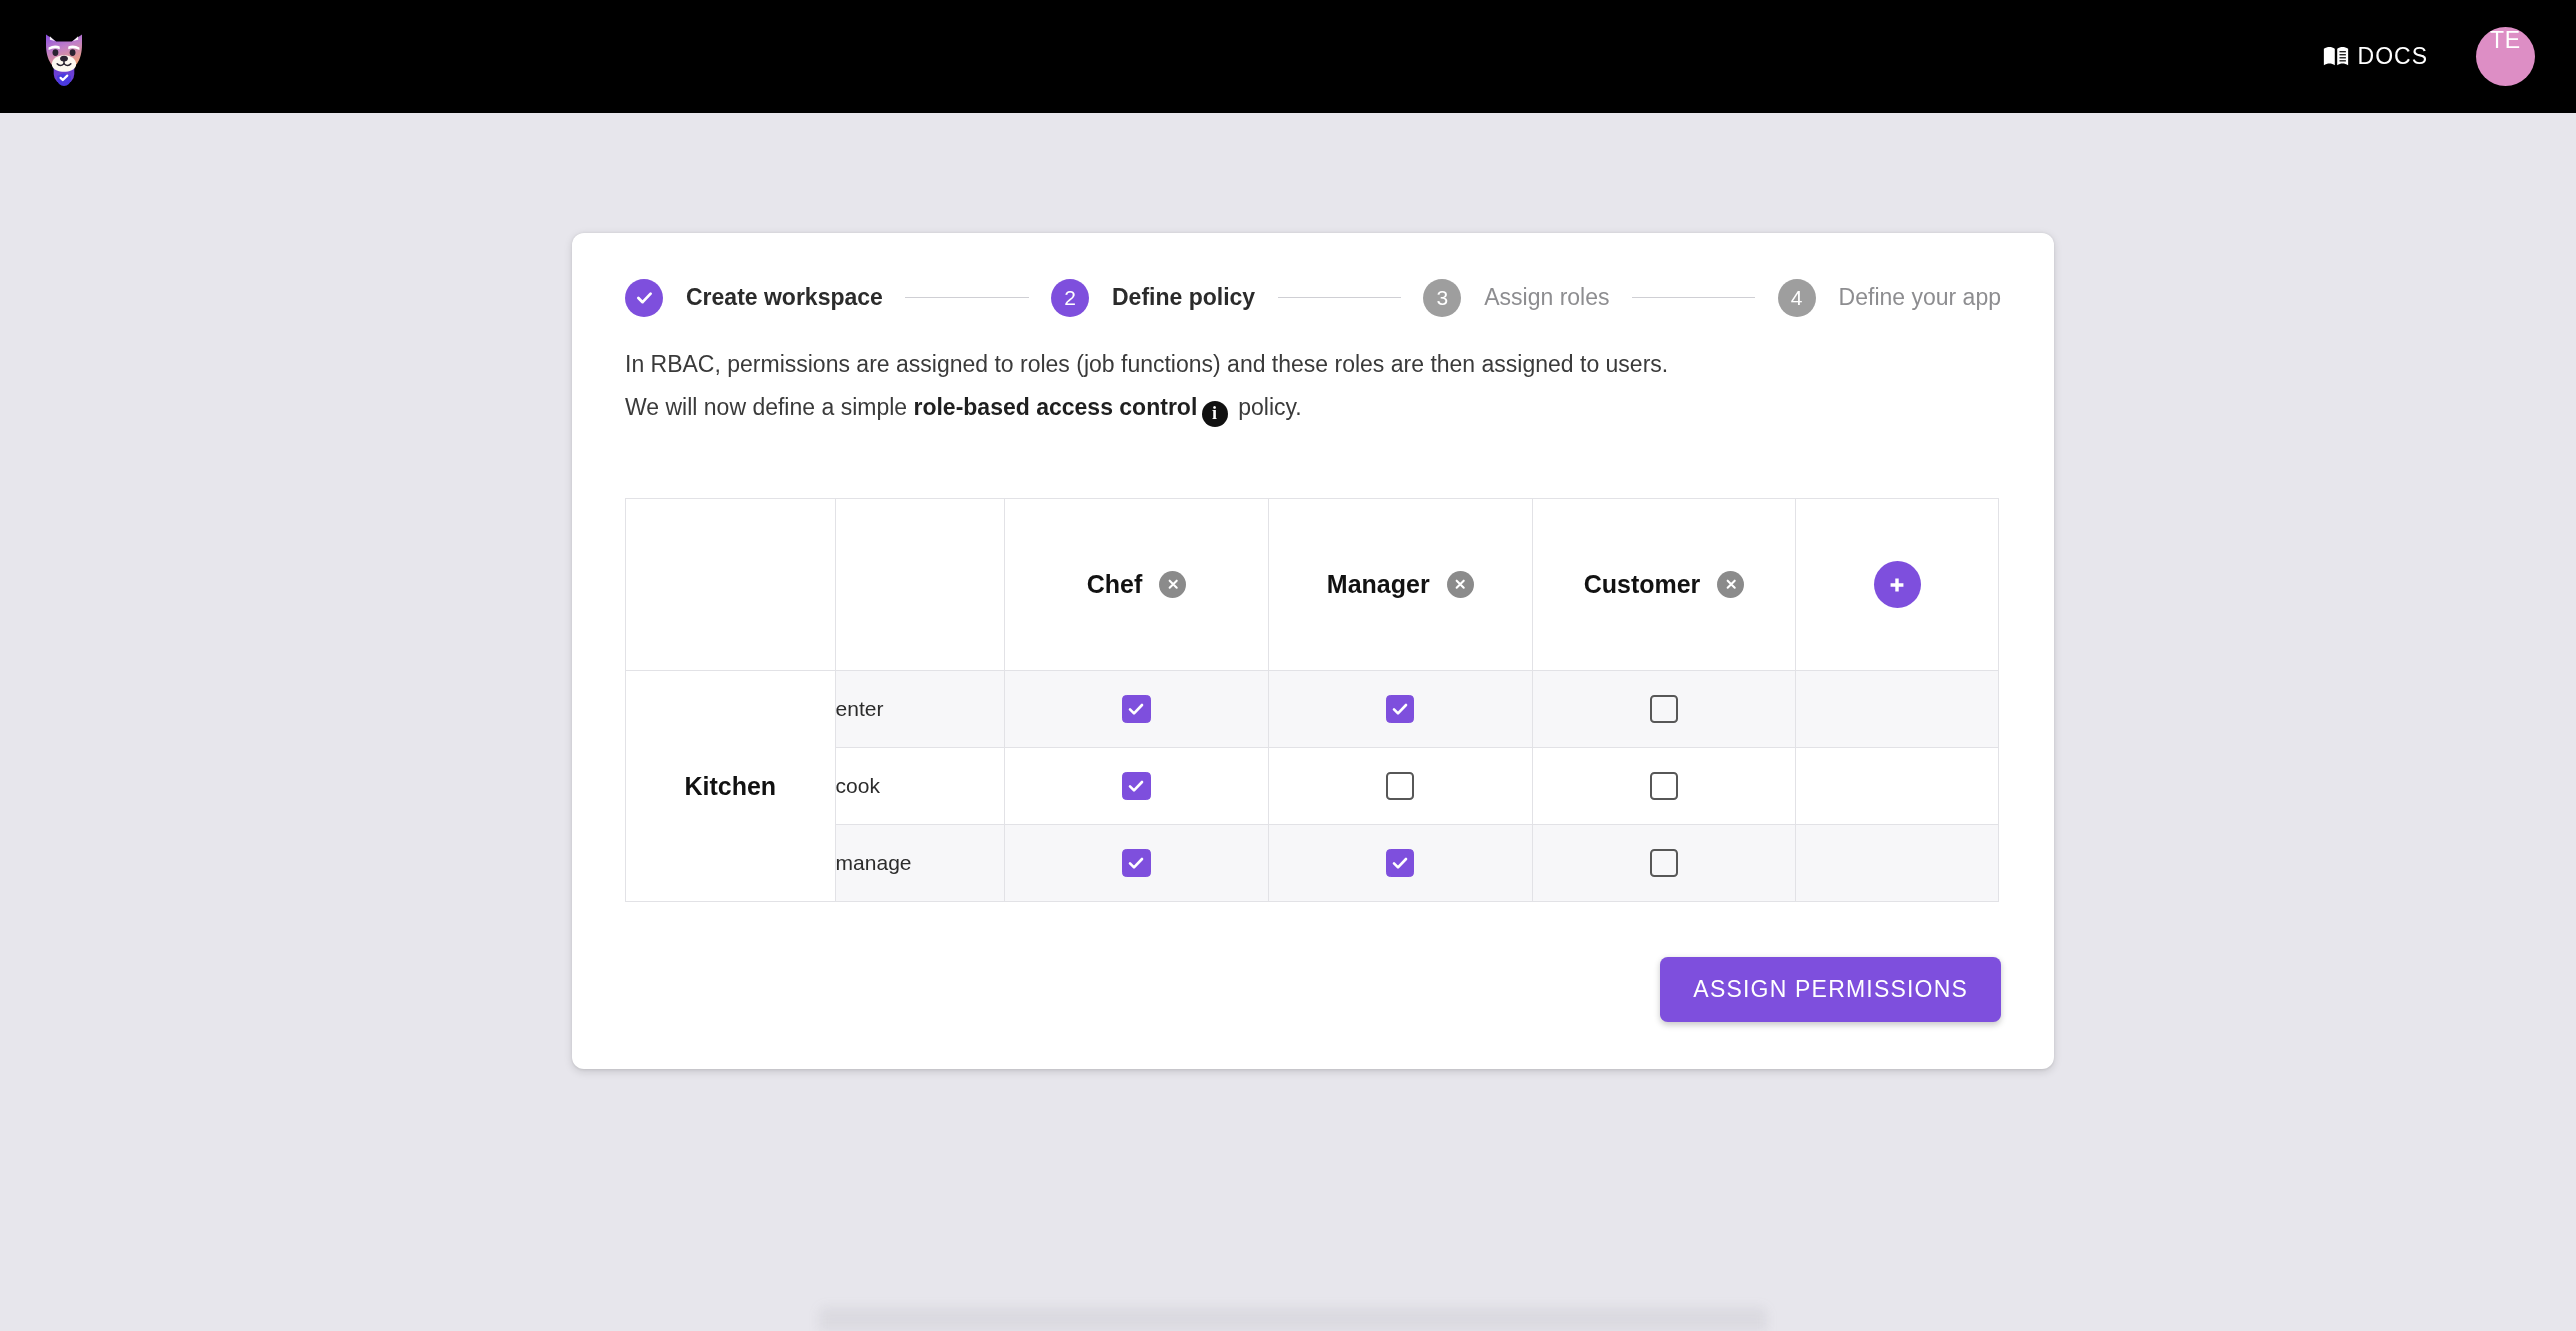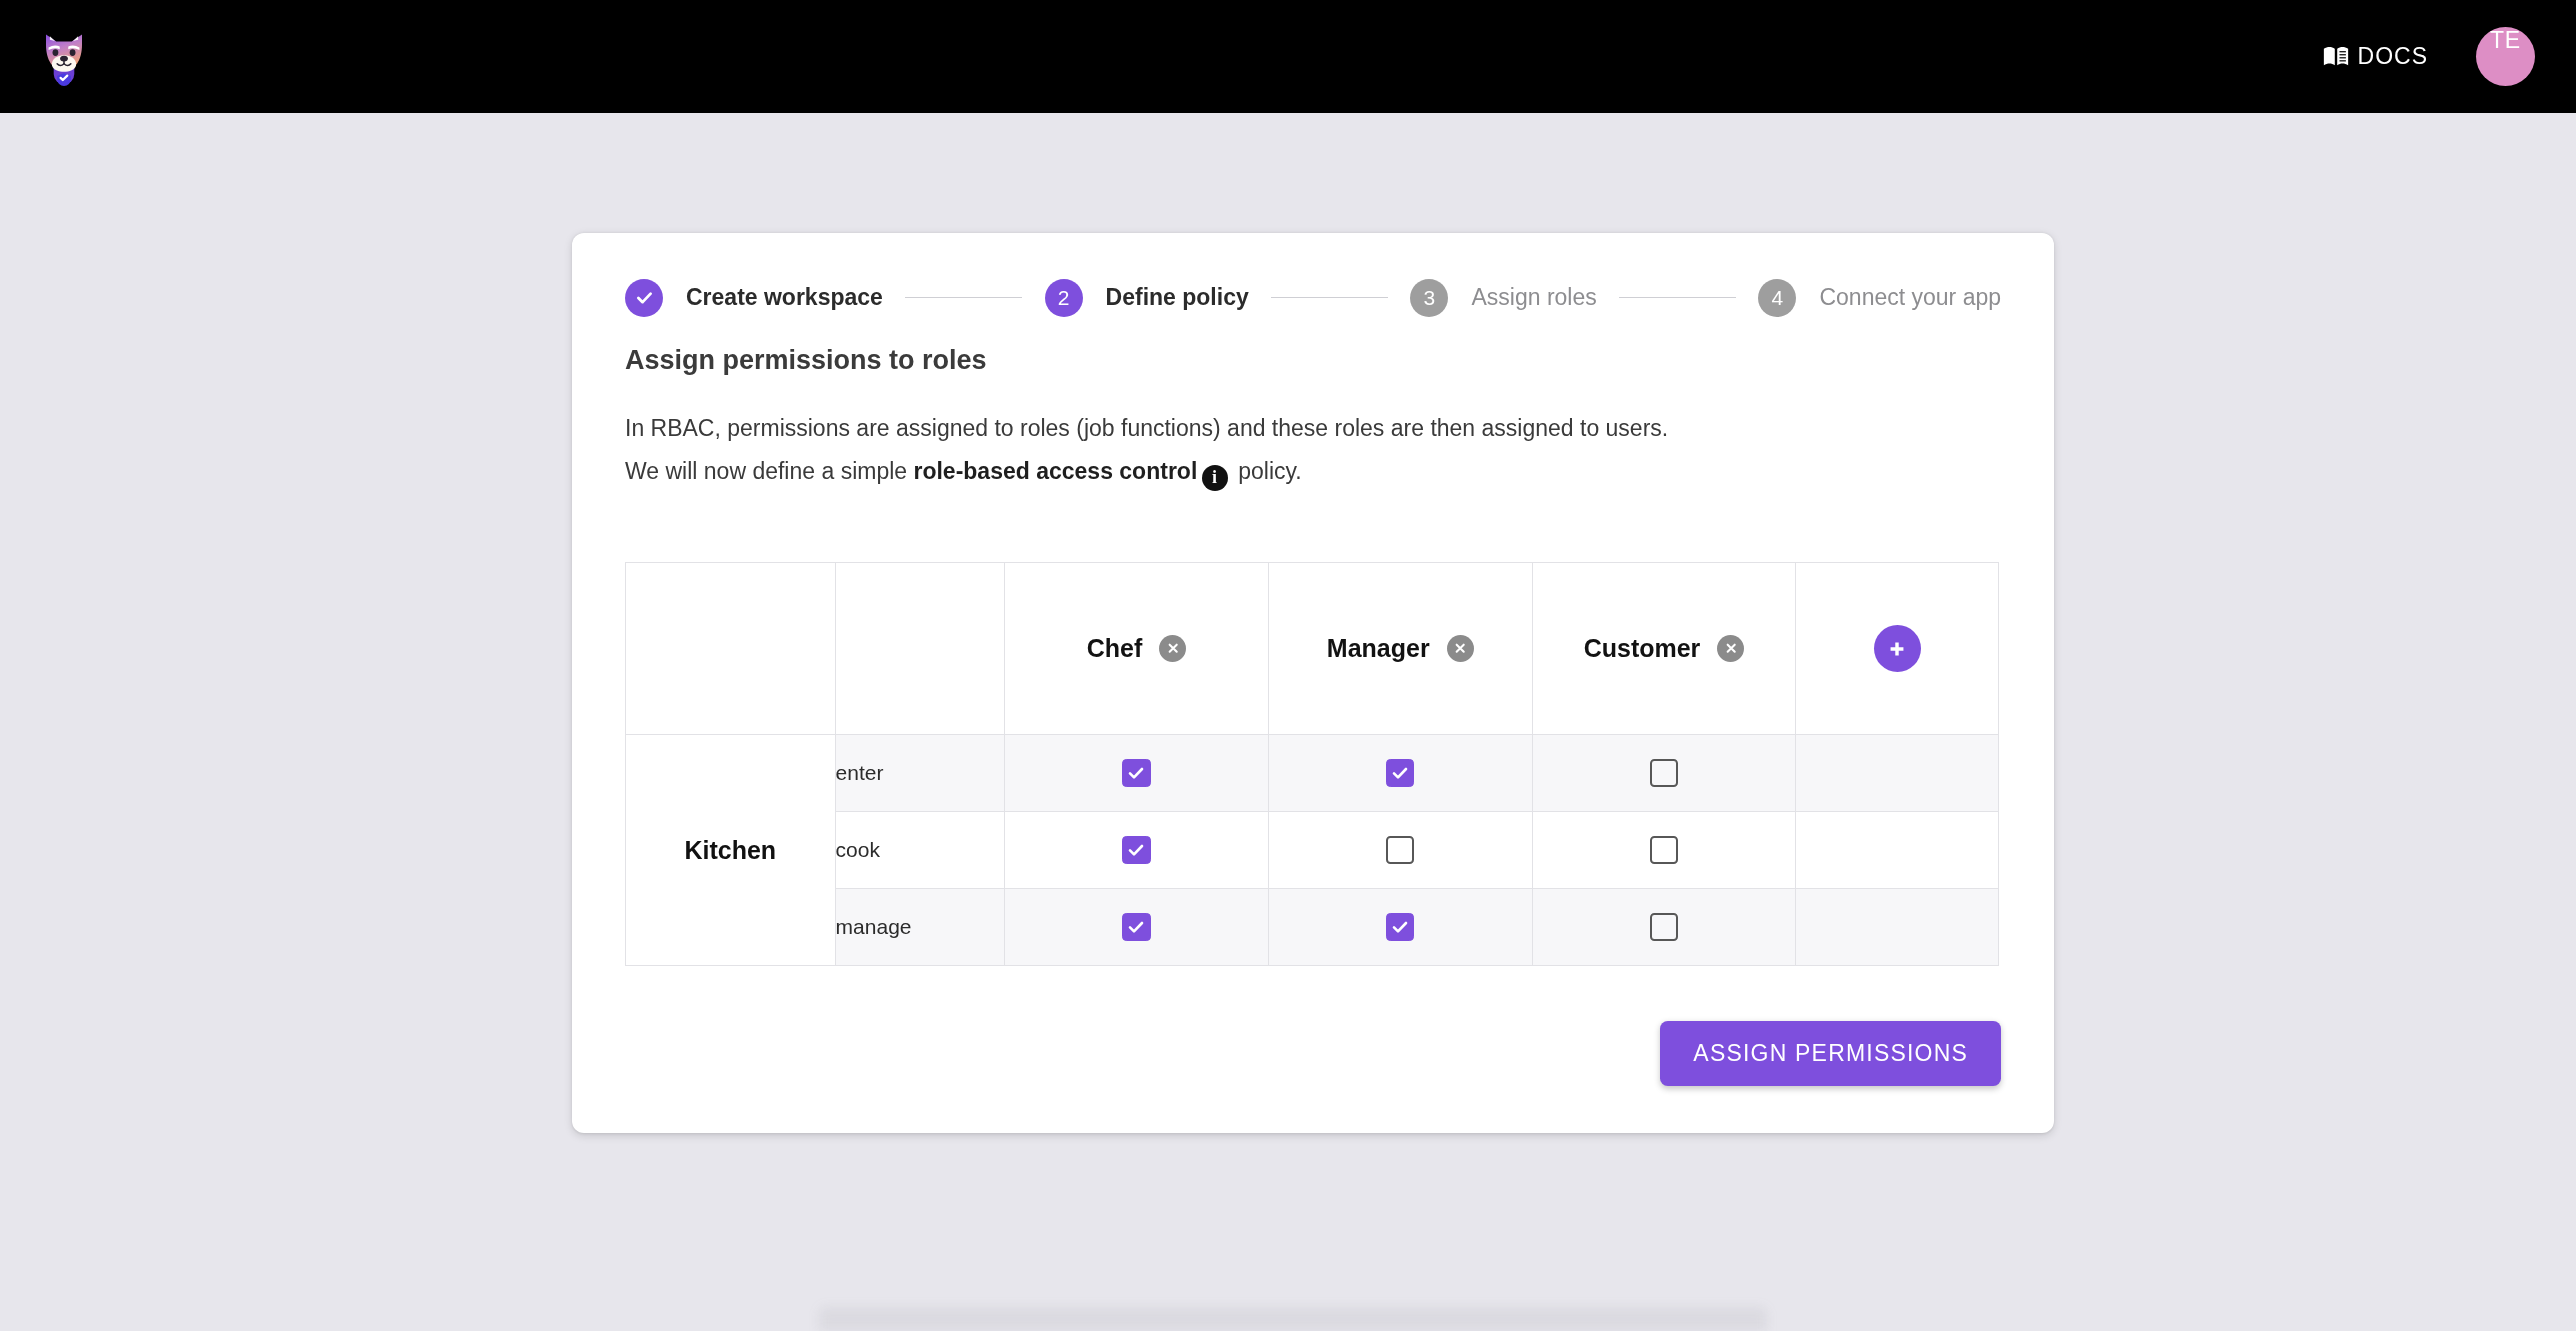--- a/index.html
+++ b/index.html
@@ -343,25 +343,24 @@
       </div>
       <span class="step-label muted">Assign roles</span>
     </div>
 
     <div class="step-line"></div>
 
     <div class="step">
       <div class="step-dot todo">
         <span>4</span>
       </div>
-      <span class="step-label muted">Connect your app</span>
+      <span class="step-label muted">Define your app</span>
     </div>
   </div>
 
-  <div class="page-title">Assign permissions to roles</div>
 
   <div class="copy">In RBAC, permissions are assigned to roles (job functions) and these roles are then assigned to users.</div>
 
   <div class="copy">
     <span>We will now define a simple </span><b>role-based access control</b><span class="info-icon">i</span><span> policy.</span>
   </div>
   <div class="copy-gap"></div>
 
   <table class="matrix">
     <colgroup>

